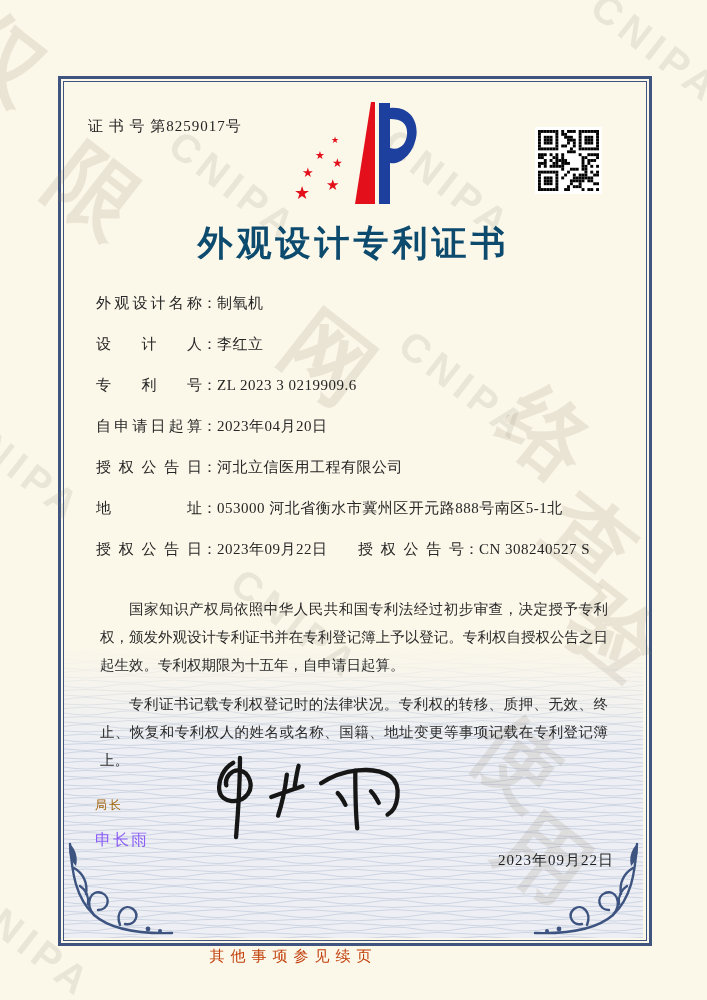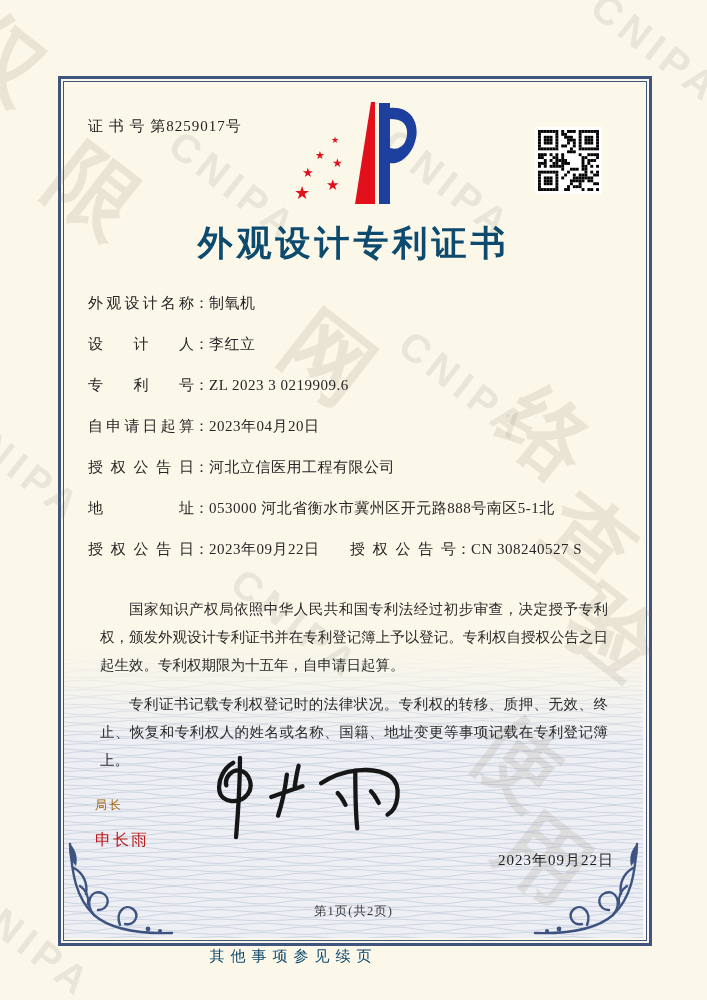--- a/index.html
+++ b/index.html
@@ -36,39 +36,39 @@
 
   .qr{position:absolute;left:535px;top:127px;width:67px;height:67px;background:#fff;
       display:flex;align-items:center;justify-content:center;}
 
   .title{position:absolute;left:0;top:220px;width:707px;text-align:center;
          font-size:35px;font-weight:bold;color:#0c4a6e;letter-spacing:4px;}
 
   .fields{position:absolute;left:88px;top:294px;width:534px;}
   .frow{position:relative;height:41px;font-size:15px;color:#262626;}
   .flabel{display:inline-block;width:106px;text-align:justify;text-align-last:justify;
-          -moz-text-align-last:justify;vertical-align:top;}
+          -moz-text-align-last:justify;vertical-align:top;margin-left:8px;}
   .fcolon{display:inline-block;}
   .fvalue{letter-spacing:0.5px;}
   .fgroup2{position:absolute;left:262px;top:0;}
 
   .paras{position:absolute;left:88px;top:584px;width:532px;font-size:14.5px;
          line-height:1.92;color:#2a2a2a;text-align:justify;}
   .paras p{margin:12px;text-indent:2em;}
 
   .signer{position:absolute;left:95px;top:797px;font-size:12px;color:#a16207;letter-spacing:2px;}
-  .signer-name{position:absolute;left:95px;top:830px;font-size:16px;color:#b91c1c;letter-spacing:2px;}
+  .signer-name{position:absolute;left:95px;top:830px;font-size:16px;color:#8b5cf6;letter-spacing:2px;}
   .signature{position:absolute;left:196px;top:752px;}
 
   .issue-date{position:absolute;left:392px;top:851px;width:222px;text-align:right;
               font-size:15px;color:#1f1f1f;letter-spacing:1px;}
   .page-info{position:absolute;left:0;top:903px;width:707px;text-align:center;
              font-size:12.5px;color:#3a3a3a;letter-spacing:1px;}
   .footer-note{position:absolute;left:0;top:947px;width:587px;text-align:center;
-               font-size:15px;color:#0c4a6e;letter-spacing:6px;}
+               font-size:15px;color:#c2410c;letter-spacing:6px;}
 </style>
 </head>
 <body>
 
 <div class="page">
 
   <div id="wm-layer">
       <div class="wm cn" style="left: 4px; top: -14px; font-size: 86px; transform: rotate(38deg);">仅</div>
       <div class="wm cn" style="left: 96px; top: 120px; font-size: 86px; transform: rotate(38deg);">限</div>
       <div class="wm lat" style="left: 188px; top: 122px; font-size: 40px; transform: rotate(38deg);">CNIPA</div>
@@ -460,16 +460,15 @@
         <path d="M77,45 C88,41 100,37 109,34"></path>
         <path d="M105,13 C103,21 102,28 101,34"></path>
         <path d="M128,31 C150,16 183,13 199,24 C211,33 207,57 196,63"></path>
         <path d="M163,18 C163,38 163,58 165,77"></path>
         <path d="M145,41 C149,45 151,49 153,53"></path>
         <path d="M179,39 C183,43 185,47 187,51"></path>
       </g>
     </svg>
 
     <div class="issue-date">2023年09月22日</div>
-    <div class="page-info">第1页(共2页)</div>
     <div class="footer-note">其他事项参见续页</div>
   </div>
 </div>
 
 </body></html>

